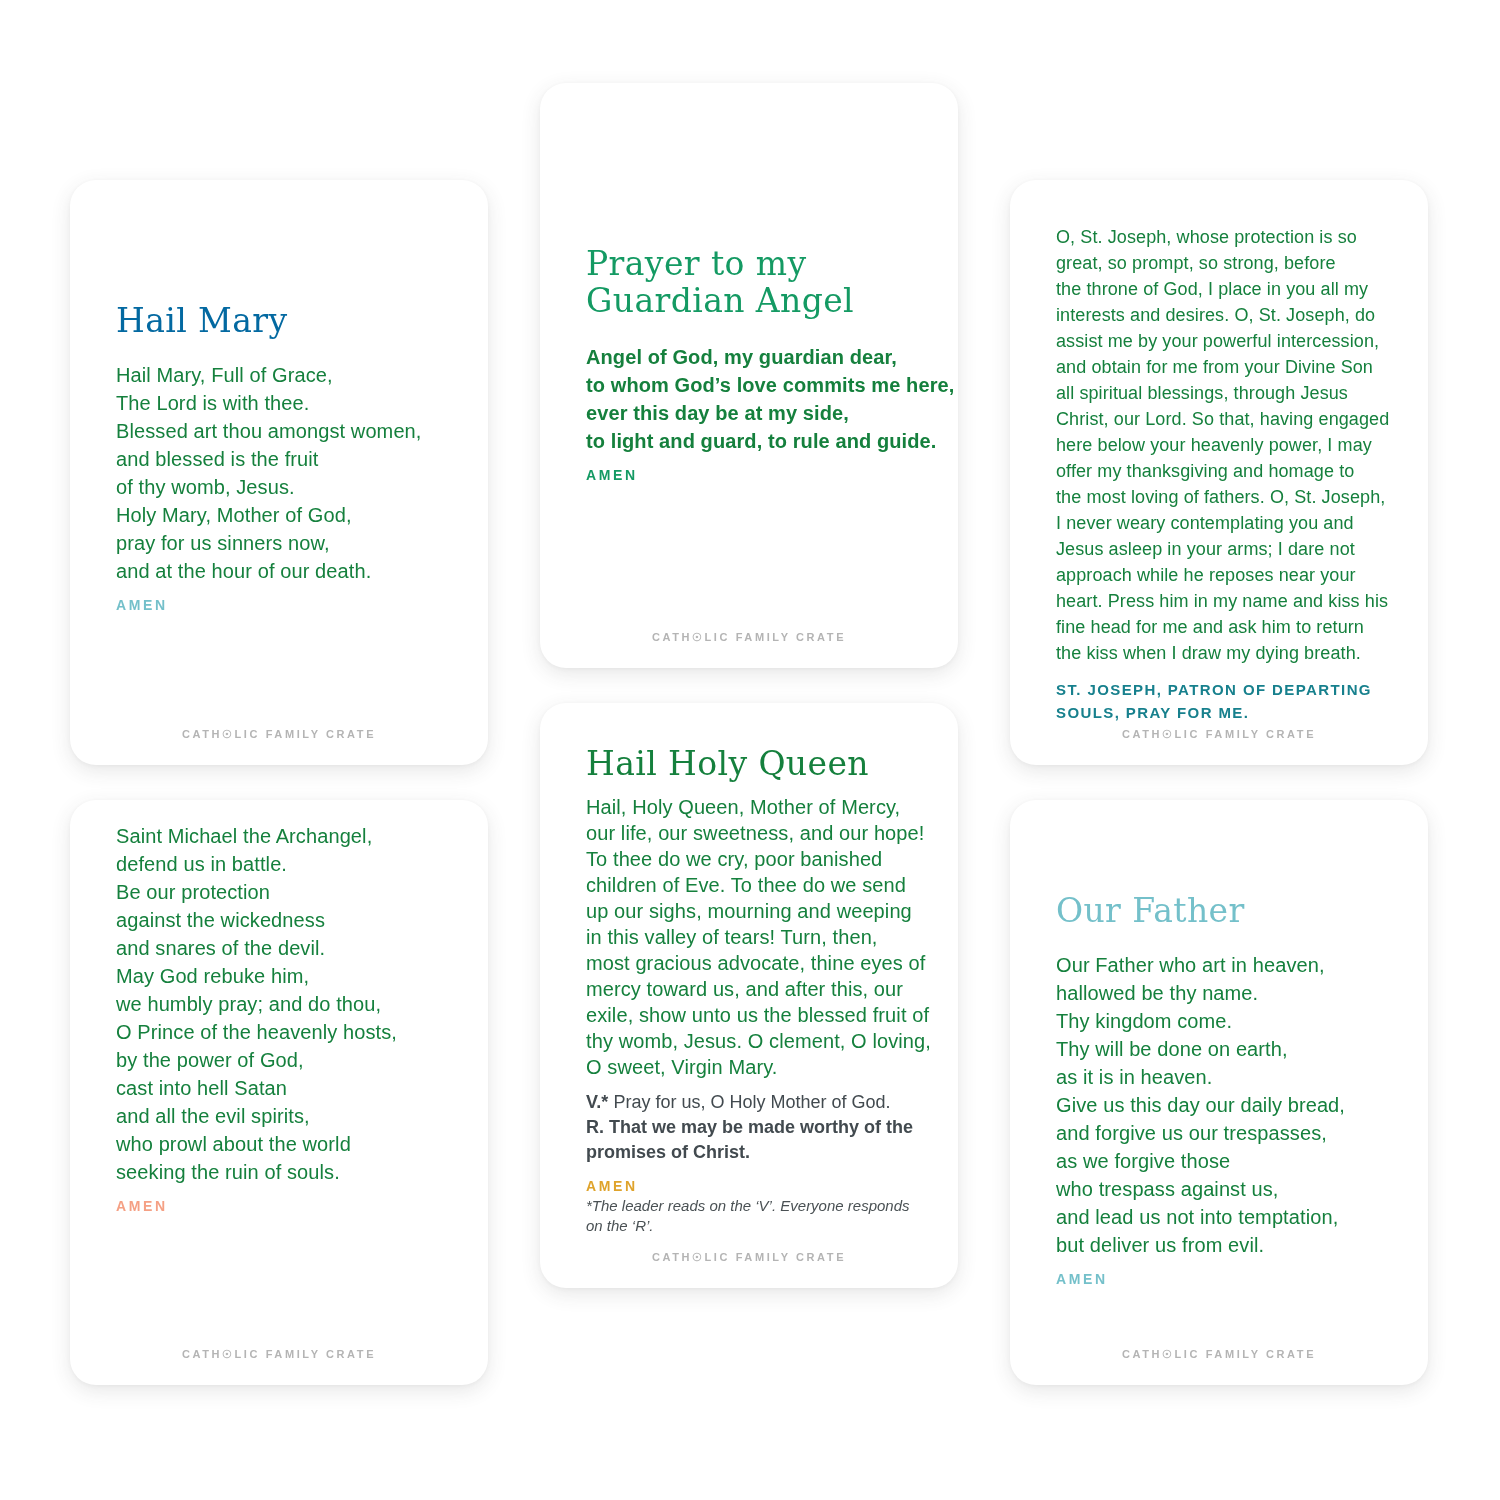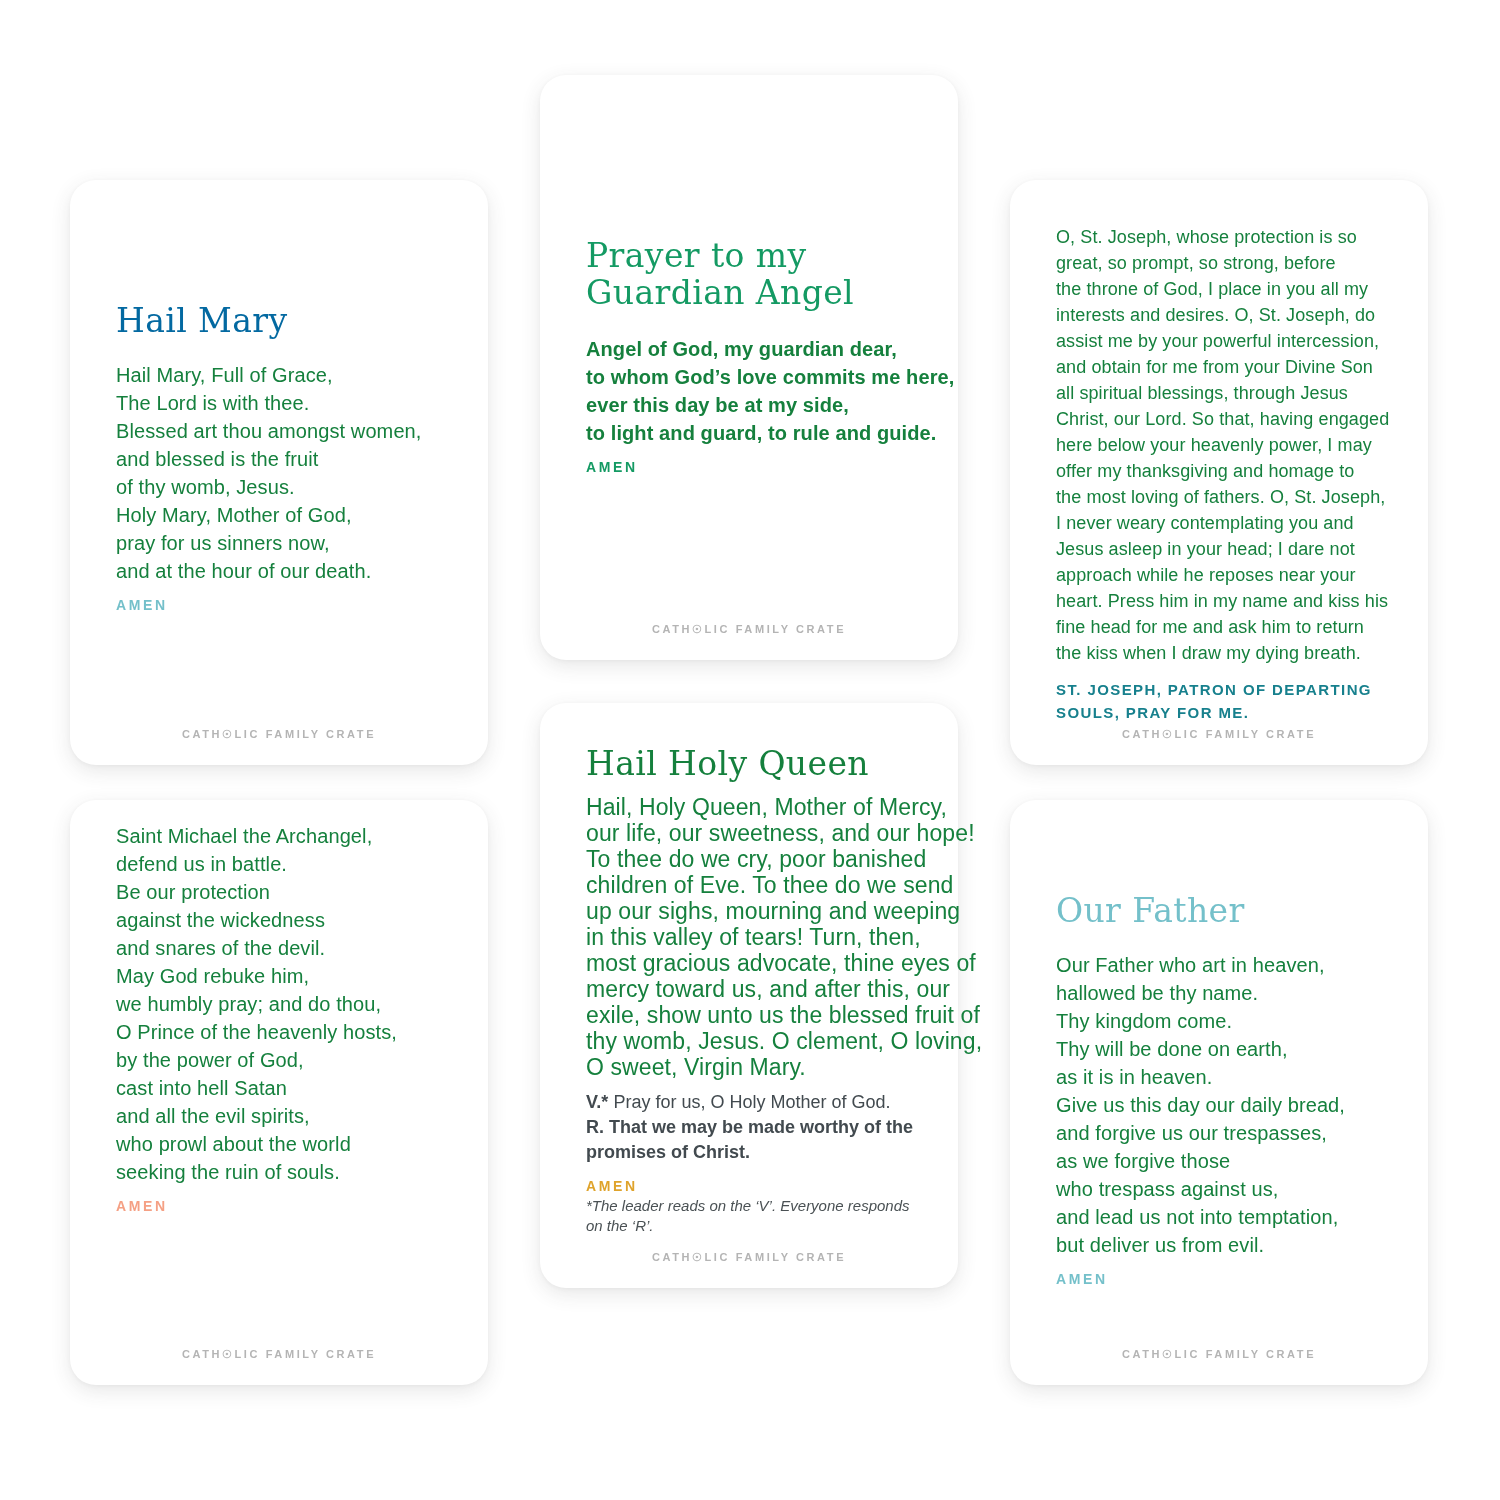--- a/index.html
+++ b/index.html
@@ -21,21 +21,21 @@
     position: absolute;
     width: 418px;
     height: 585px;
     background: #ffffff;
     border-radius: 26px;
     box-sizing: border-box;
     padding: 0 46px;
     box-shadow: 0 6px 20px rgba(60,60,60,0.12), 0 1px 4px rgba(0,0,0,0.04);
   }
   #card-hail-mary       { left: 70px;   top: 180px; }
-  #card-guardian-angel  { left: 540px;  top: 75px;  }
+  #card-guardian-angel  { left: 540px;  top: 83px;  }
   #card-st-joseph       { left: 1010px; top: 180px; }
   #card-st-michael      { left: 70px;   top: 800px; }
   #card-hail-holy-queen { left: 540px;  top: 703px; }
   #card-our-father      { left: 1010px; top: 800px; }
 
   .title {
     margin: 0;
     font-family: "DejaVu Serif", "Liberation Serif", serif;
     font-weight: 400;
     font-size: 33px;
@@ -96,21 +96,21 @@
   #card-guardian-angel .amen    { margin-top: 12px; }
 
   #card-st-joseph .body         { margin-top: 44px; font-size: 18px; line-height: 26px; }
   #card-st-joseph .outro        { margin-top: 12px; }
 
   #card-st-michael .title       { margin-top: 46px; }
   #card-st-michael .body        { margin-top: 22px; }
   #card-st-michael .amen        { margin-top: 12px; }
 
   #card-hail-holy-queen .title  { margin-top: 42px; }
-  #card-hail-holy-queen .body   { margin-top: 12px; font-size: 23px; line-height: 26px; }
+  #card-hail-holy-queen .body   { margin-top: 12px; font-size: 20px; line-height: 26px; }
   #card-hail-holy-queen .vr     { margin-top: 10px; }
   #card-hail-holy-queen .amen   { margin-top: 13px; }
   #card-hail-holy-queen .footnote { margin-top: 2px; }
 
   #card-our-father .title       { margin-top: 92px; }
   #card-our-father .body        { margin-top: 22px; }
   #card-our-father .amen        { margin-top: 12px; }
 </style>
 </head>
 <body>
@@ -157,21 +157,21 @@
         <div class="line">the throne of God, I place in you all my</div>
         <div class="line">interests and desires. O, St. Joseph, do</div>
         <div class="line">assist me by your powerful intercession,</div>
         <div class="line">and obtain for me from your Divine Son</div>
         <div class="line">all spiritual blessings, through Jesus</div>
         <div class="line">Christ, our Lord. So that, having engaged</div>
         <div class="line">here below your heavenly power, I may</div>
         <div class="line">offer my thanksgiving and homage to</div>
         <div class="line">the most loving of fathers. O, St. Joseph,</div>
         <div class="line">I never weary contemplating you and</div>
-        <div class="line">Jesus asleep in your head; I dare not</div>
+        <div class="line">Jesus asleep in your arms; I dare not</div>
         <div class="line">approach while he reposes near your</div>
         <div class="line">heart. Press him in my name and kiss his</div>
         <div class="line">fine head for me and ask him to return</div>
         <div class="line">the kiss when I draw my dying breath.</div>
       </div>
     <div class="outro" style="color: rgb(23, 128, 141);">
         <div class="line">ST. JOSEPH, PATRON OF DEPARTING</div>
         <div class="line">SOULS, PRAY FOR ME.</div>
       </div>
     <div class="footer">CATH☉LIC FAMILY CRATE</div>

